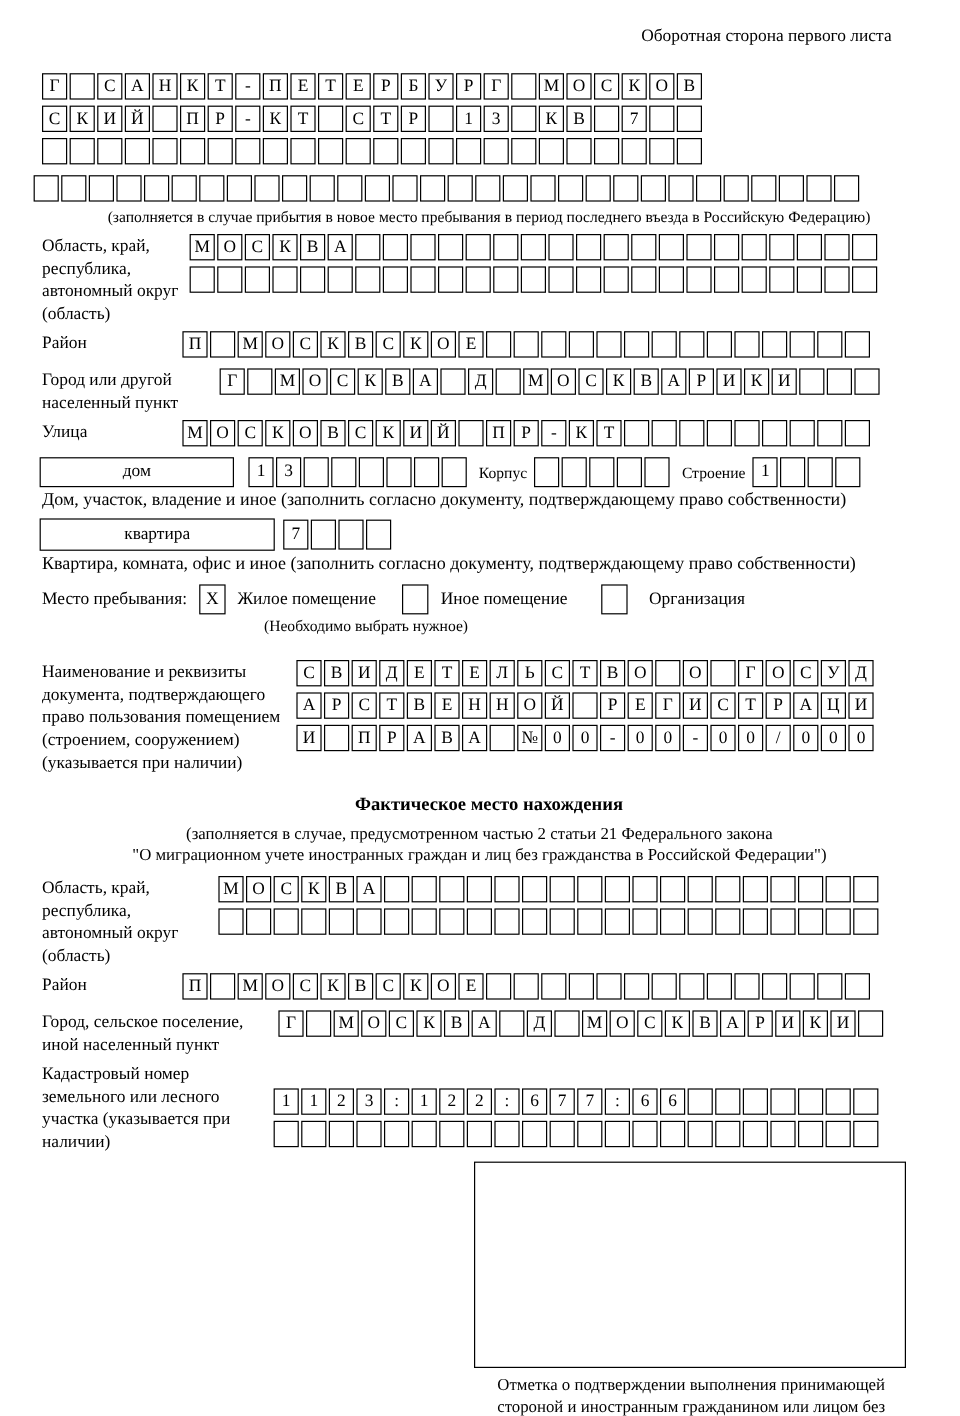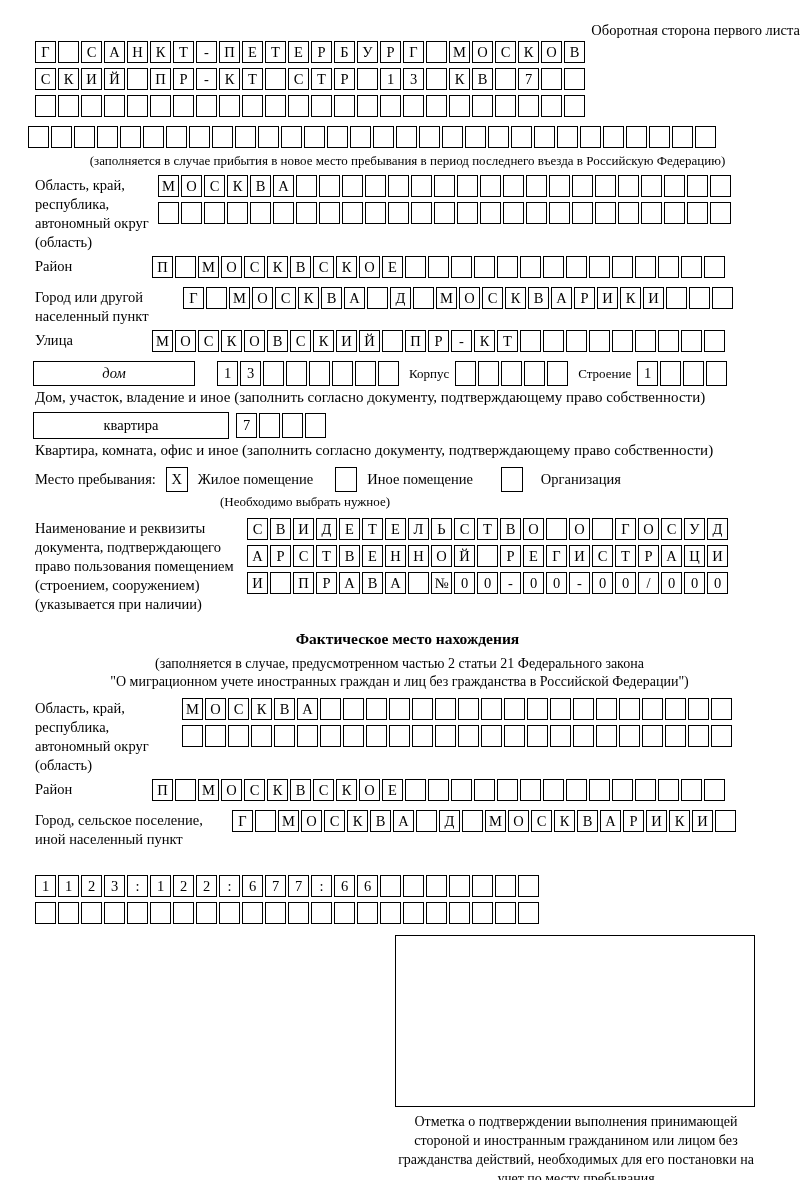--- a/index.html
+++ b/index.html
@@ -3,21 +3,21 @@
 <meta charset="utf-8">
 <style>
   html,body{margin:0;padding:0;background:#fff;}
   body{
     width:800px;height:1180px;
     font-family:"Liberation Serif","DejaVu Serif",serif;
     color:#000;position:relative;overflow:hidden;
   }
   .page{padding:22px 0 0 35px;width:765px;}
   .header-note{
-    text-align:right;font-size:14.5px;margin-bottom:2px;
+    text-align:right;font-size:14.5px;padding-right:57px;margin-bottom:22px;
   }
   
   .boxrow{display:flex;flex-wrap:nowrap;margin-bottom:5px;}
   .cell{
     flex:none;width:19px;height:20px;border:1.5px solid #000;margin-right:2px;
     display:flex;align-items:center;justify-content:center;
     font-size:14.5px;line-height:1;
   }
   .cell.tall{height:23px;}
   .field{display:flex;align-items:flex-start;margin-bottom:4px;}
@@ -29,21 +29,21 @@
   .note{font-size:13px;text-align:center;margin:2px 0 6px 0;}
   .note-left{font-size:15px;text-align:left;margin:1px 0 6px 0;}
   .sec-title{font-size:15.5px;font-weight:bold;text-align:center;margin:8px 0 10px 0;}
   .fullrow{margin-left:-7px;}
   
   .combo{display:flex;align-items:center;margin-bottom:3px;}
   .wide-box{
     flex:none;border:1.5px solid #000;display:flex;align-items:center;justify-content:center;
     font-size:14.5px;margin-left:-2px;
   }
-  .house-box{width:160px;height:23px;margin-right:22px;font-style:italic;}
+  .house-box{width:160px;height:23px;margin-right:12px;}
   .apt-box{width:194px;height:25px;margin-right:7px;}
   .inline-label{flex:none;font-size:13px;margin:0 6px 0 8px;}
   
   .place-row{display:flex;align-items:center;margin:8px 0 2px 0;font-size:14.5px;}
   .checkbox{
     flex:none;width:20px;height:23px;border:1.5px solid #000;margin:0 10px;
     display:flex;align-items:center;justify-content:center;font-size:14.5px;
   }
   .opt{flex:none;}
   .choose-note{font-size:13px;text-align:center;width:540px;margin:0 0 8px 0;}
@@ -380,21 +380,21 @@
     <div class="opt">Место пребывания:</div>
     <div class="checkbox">X</div>
     <div class="opt">Жилое помещение</div>
     <div class="checkbox" style="margin-left:22px;"></div>
     <div class="opt">Иное помещение</div>
     <div class="checkbox" style="margin-left:28px;margin-right:18px;"></div>
     <div class="opt">Организация</div>
   </div>
   <div class="choose-note">(Необходимо выбрать нужное)</div>
 
-  <div class="field" style="margin-top:8px;justify-content:flex-end;">
+  <div class="field" style="margin-top:20px;justify-content:flex-end;">
     <div class="flabel w212">Наименование и реквизиты документа, подтверждающего право пользования помещением (строением, сооружением) (указывается при наличии)</div>
     <div class="rows">
       <div class="boxrow">
           <div class="cell">С</div>
           <div class="cell">В</div>
           <div class="cell">И</div>
           <div class="cell">Д</div>
           <div class="cell">Е</div>
           <div class="cell">Т</div>
           <div class="cell">Е</div>
@@ -581,20 +581,21 @@
           <div class="cell">Р</div>
           <div class="cell">И</div>
           <div class="cell">К</div>
           <div class="cell">И</div>
           <div class="cell"></div>
         </div>
     </div>
   </div>
 
   <div class="field">
+    <div class="flabel w193">Кадастровый номер земельного или лесного участка (указывается при наличии)</div>
     <div class="rows" style="padding-top:22px;">
       <div class="boxrow">
           <div class="cell">1</div>
           <div class="cell">1</div>
           <div class="cell">2</div>
           <div class="cell">3</div>
           <div class="cell">:</div>
           <div class="cell">1</div>
           <div class="cell">2</div>
           <div class="cell">2</div>

